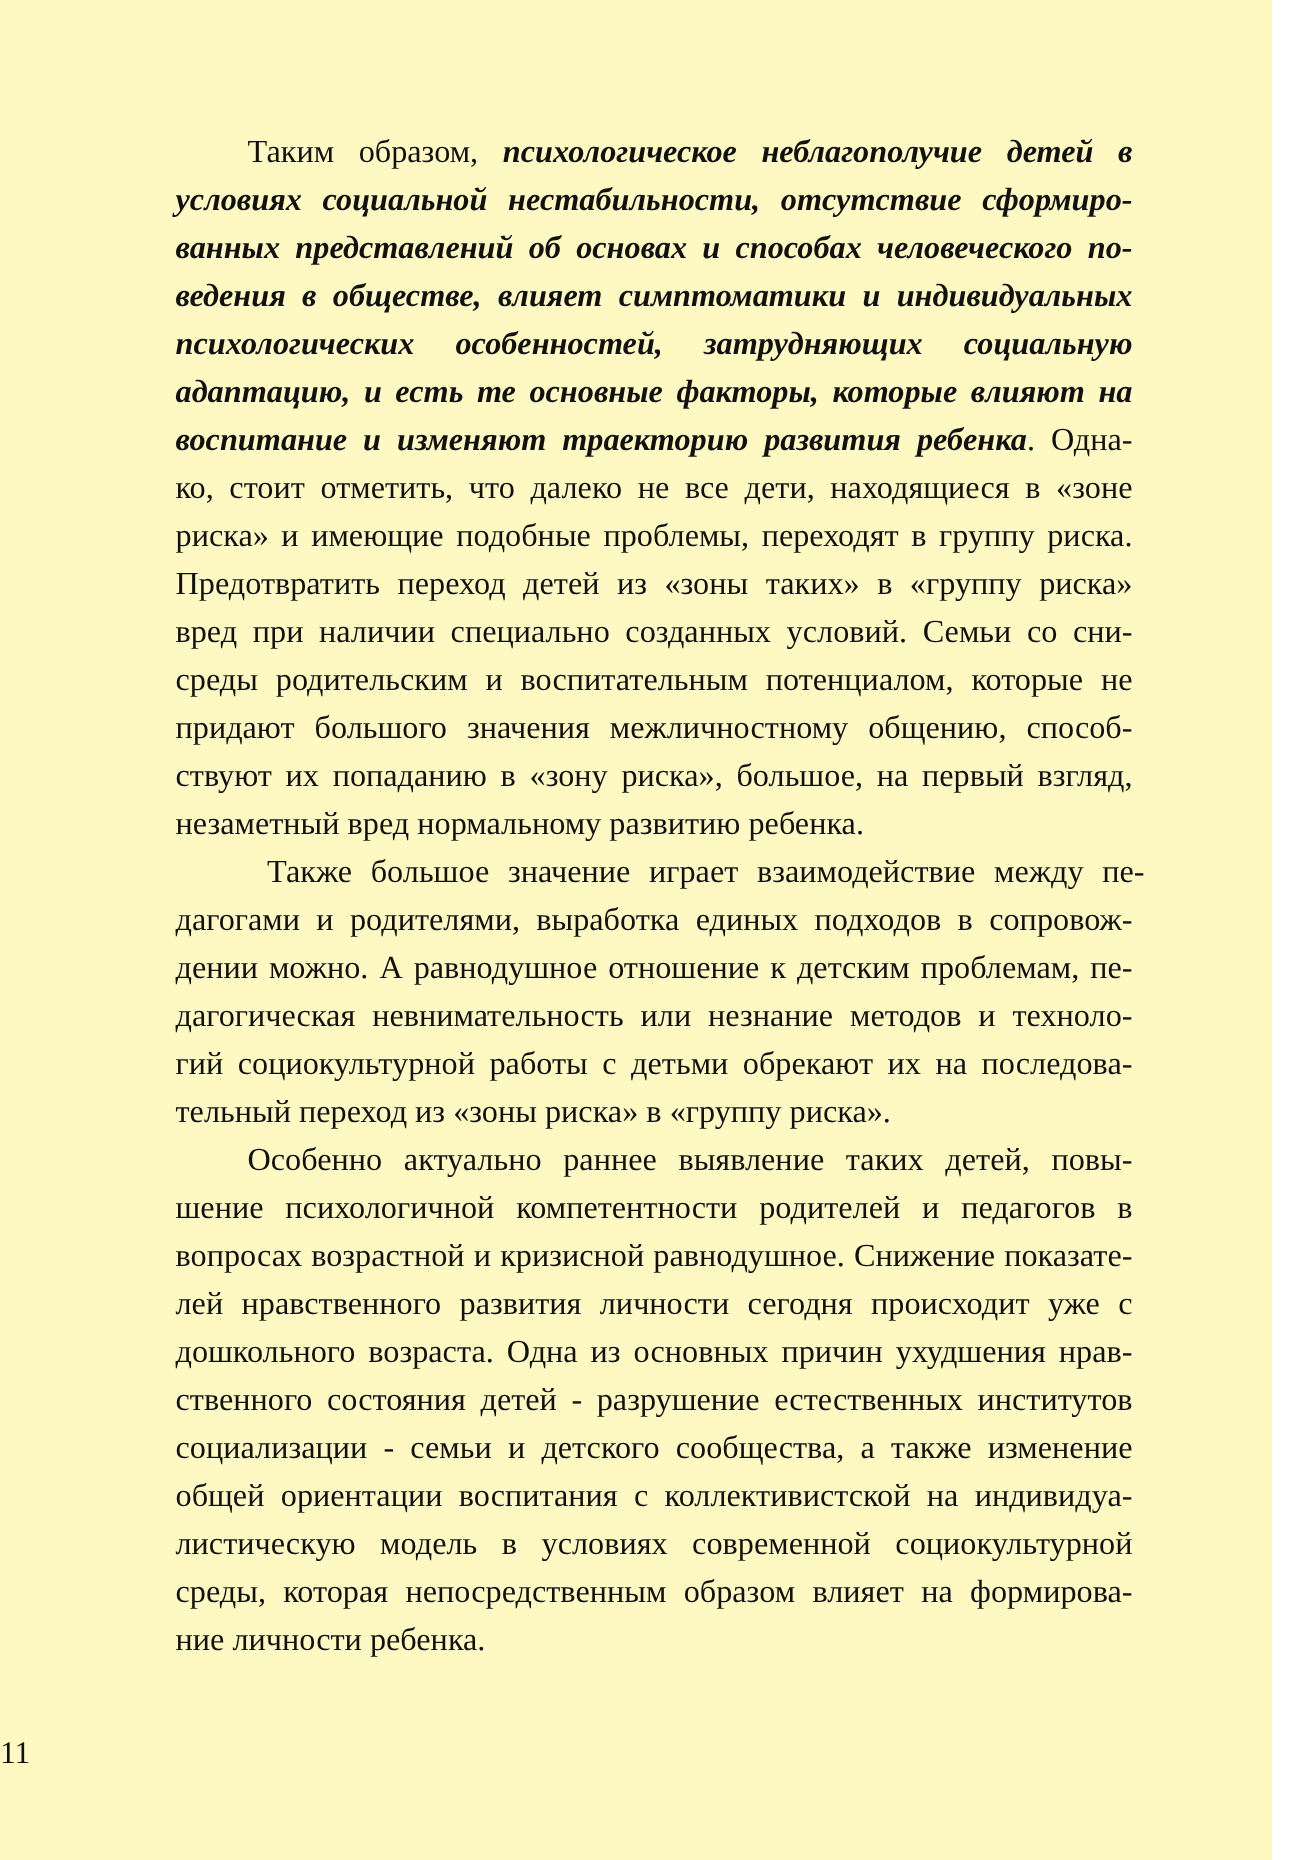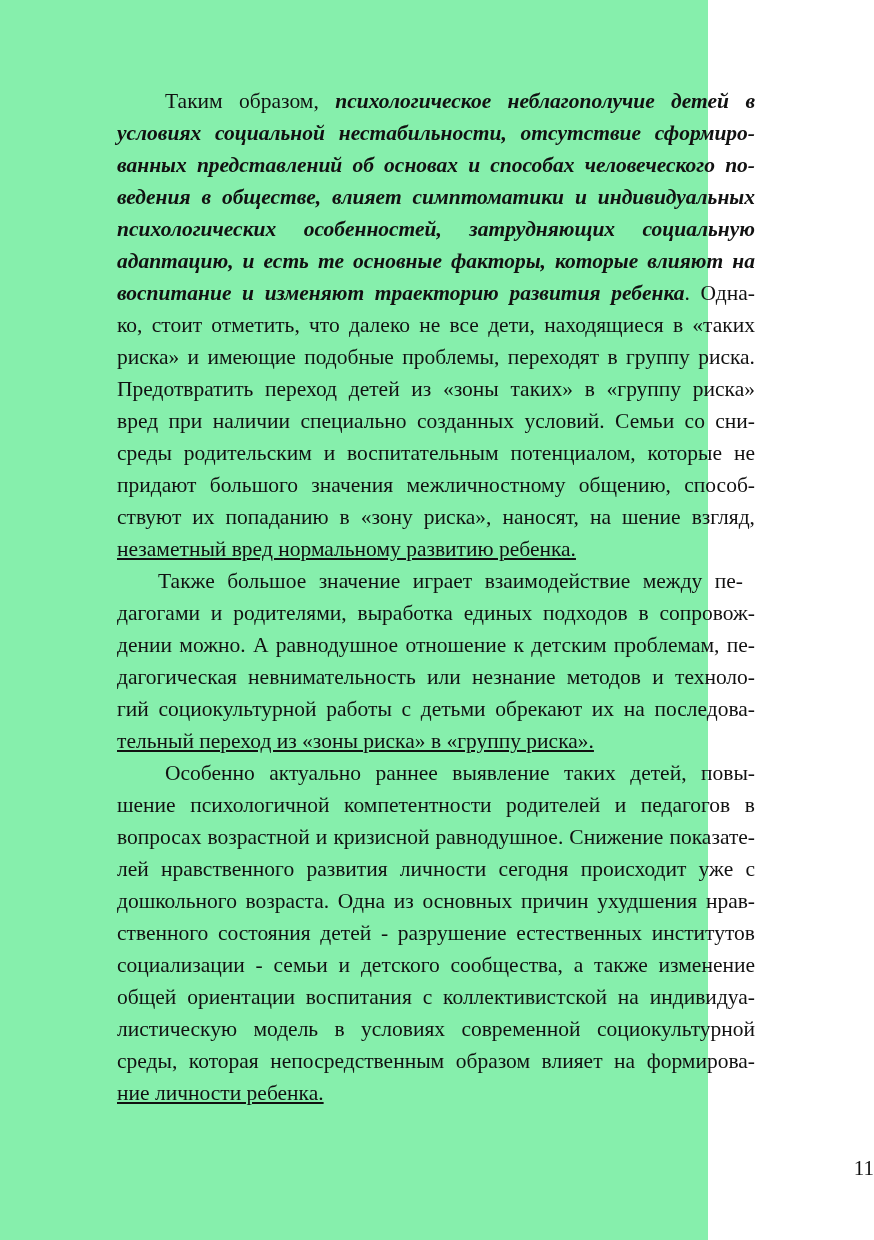--- a/index.html
+++ b/index.html
@@ -1,61 +1,61 @@
 <!DOCTYPE html>
 <html><head>
 <meta charset="utf-8">
 <style>
   html, body { margin: 0; padding: 0; background: #ffffff; }
   body { width: 874px; height: 1240px; position: relative; overflow: hidden; }
-  .page { position: absolute; left: 0; top: 0; width: 708px; height: 1240px; background: #86efac; }
+  .page { position: absolute; left: 0; top: 0; width: 848px; height: 1240px; background: #fef9c3; }
   .line {
     position: absolute;
     left: 117px;
     width: 638px;
     font-family: "Liberation Serif", "DejaVu Serif", serif;
     font-size: 21.5px;
     color: #111;
     white-space: nowrap;
     text-align: justify;
     text-align-last: justify;
     line-height: 26px;
     height: 26px;
   }
-  .line.last { text-align-last: left; text-decoration: underline; }
+  .line.last { text-align-last: left; }
   .line.indent { left: 165px; width: 590px; }
-  .line.indent2 { left: 158px; width: 585px; }
+  .line.indent2 { left: 178px; width: 585px; }
   .bi { font-weight: bold; font-style: italic; }
   .pagenum {
     position: absolute; left: 0; width: 874px; top: 1156px;
-    text-align: right;
+    text-align: left;
     font-family: "Liberation Serif", "DejaVu Serif", serif;
     font-size: 21px; color: #111;
   }
 </style>
 </head>
 <body>
 
 <div class="page">
 
   <div>
     <div class="line indent" style="top:88px"><span>Таким образом, </span><span class="bi">психологическое неблагополучие детей в</span></div>
     <div class="line bi" style="top:120px">условиях социальной нестабильности, отсутствие сформиро-</div>
     <div class="line bi" style="top:152px">ванных представлений об основах и способах человеческого по-</div>
     <div class="line bi" style="top:184px">ведения в обществе, влияет симптоматики и индивидуальных</div>
     <div class="line bi" style="top:216px">психологических особенностей, затрудняющих социальную</div>
     <div class="line bi" style="top:248px">адаптацию, и есть те основные факторы, которые влияют на</div>
     <div class="line" style="top:280px"><span class="bi">воспитание и изменяют траекторию развития ребенка</span><span>. Одна-</span></div>
-    <div class="line" style="top:312px">ко, стоит отметить, что далеко не все дети, находящиеся в «таких</div>
+    <div class="line" style="top:312px">ко, стоит отметить, что далеко не все дети, находящиеся в «зоне</div>
     <div class="line" style="top:344px">риска» и имеющие подобные проблемы, переходят в группу риска.</div>
     <div class="line" style="top:376px">Предотвратить переход детей из «зоны таких» в «группу риска»</div>
     <div class="line" style="top:408px">вред при наличии специально созданных условий. Семьи со сни-</div>
     <div class="line" style="top:440px">среды родительским и воспитательным потенциалом, которые не</div>
     <div class="line" style="top:472px">придают большого значения межличностному общению, способ-</div>
-    <div class="line" style="top:504px">ствуют их попаданию в «зону риска», наносят, на шение взгляд,</div>
+    <div class="line" style="top:504px">ствуют их попаданию в «зону риска», большое, на первый взгляд,</div>
     <div class="line last" style="top:536px">незаметный вред нормальному развитию ребенка.</div>
   </div>
 
   <div>
     <div class="line indent2" style="top:568px">Также большое значение играет взаимодействие между пе-</div>
     <div class="line" style="top:600px">дагогами и родителями, выработка единых подходов в сопровож-</div>
     <div class="line" style="top:632px">дении можно. А равнодушное отношение к детским проблемам, пе-</div>
     <div class="line" style="top:664px">дагогическая невнимательность или незнание методов и техноло-</div>
     <div class="line" style="top:696px">гий социокультурной работы с детьми обрекают их на последова-</div>
     <div class="line last" style="top:728px">тельный переход из «зоны риска» в «группу риска».</div>

